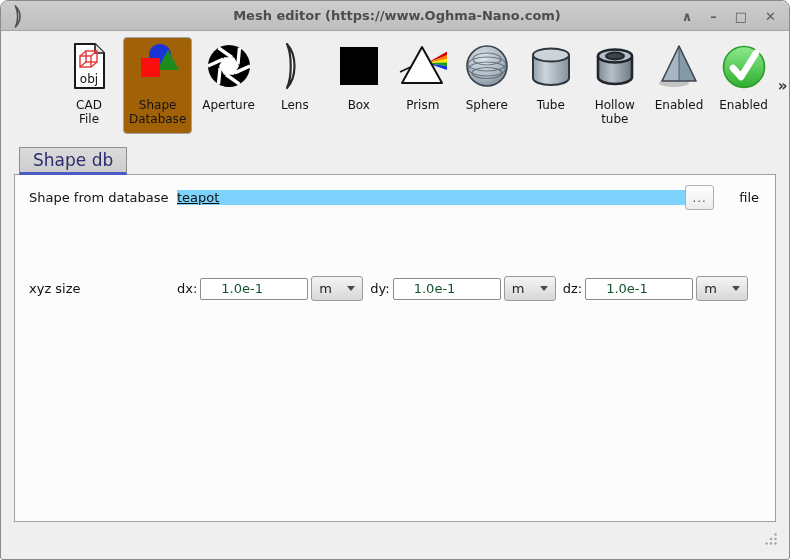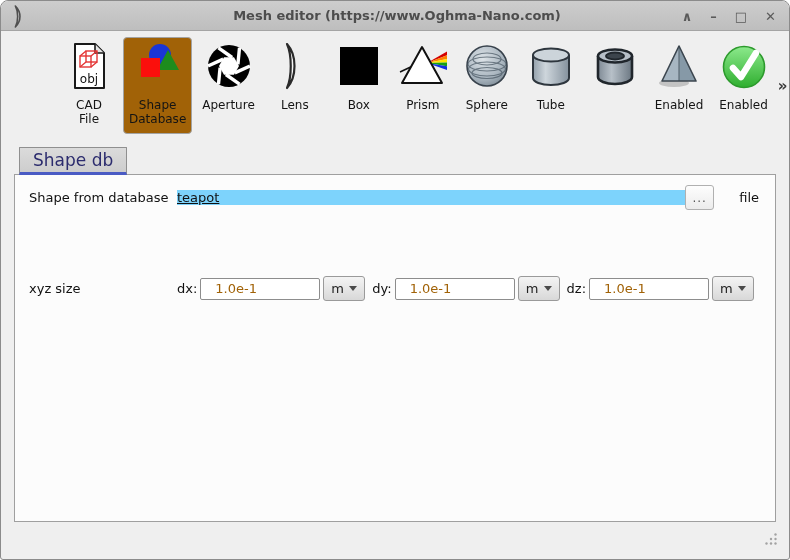--- a/index.html
+++ b/index.html
@@ -60,23 +60,23 @@
   .browse-btn{
     flex:0 0 29px;width:29px;height:25px;border:1px solid #b0b0b0;border-radius:3px;
     background:linear-gradient(#fdfdfd,#ececec);color:#555;font-size:12px;
     display:flex;align-items:center;justify-content:center;letter-spacing:1px;cursor:default;
   }
   .file-label{margin-left:25px;margin-right:2px;}
   .row-size{margin-top:65px;}
   .size-label{width:148px;flex:0 0 148px;}
   .dim-label{margin-right:3px;}
   .dim-input{
-    width:120px;height:22px;border:1px solid #8d8d8d;border-radius:2px;
-    padding:0 14px;font-family:"DejaVu Sans","Liberation Sans",sans-serif;
-    font-size:13px;color:#a16207;background:#fff;outline:none;
+    width:108px;height:22px;border:1px solid #8d8d8d;border-radius:2px;
+    padding:0 20px;font-family:"DejaVu Sans","Liberation Sans",sans-serif;
+    font-size:13px;color:#14532d;background:#fff;outline:none;
   }
   .unit-select{
     width:52px;height:25px;display:flex;align-items:center;padding:0 7px;
     margin:0 7px 0 3px;background:linear-gradient(#f4f4f4,#d8d8d8);
     border:1px solid #9a9a9a;border-radius:3px;color:#222;cursor:default;
   }
   .unit-arrow{
     margin-left:auto;width:0;height:0;
     border-left:4px solid transparent;border-right:4px solid transparent;
     border-top:5px solid #4a4a4a;
@@ -232,20 +232,21 @@
               <stop offset="0" stop-color="#7f8a95"></stop>
                 <stop offset="0.4" stop-color="#b7c0c8"></stop>
                 <stop offset="1" stop-color="#6b7782"></stop>
             </linearGradient>
           </defs>
           <path d="M7 14 v21 a17 7 0 0 0 34 0 V14" fill="url(#hg)" stroke="#20262c" stroke-width="2.6"></path>
           <ellipse cx="24" cy="14" rx="17" ry="6.5" fill="#b6bfc8" stroke="#20262c" stroke-width="2.6"></ellipse>
           <ellipse cx="24" cy="14" rx="9" ry="3.4" fill="#3c444c" stroke="#20262c" stroke-width="2"></ellipse>
         </svg>
       </span>
+      <span class="tool-label">Hollow tube</span>
     </div>
 
     <div class="tool-item">
       <span class="ticon">
         <svg viewBox="0 0 48 48">
           <ellipse cx="19" cy="41" rx="15" ry="4" fill="#9e9e9e" opacity="0.55"></ellipse>
           <polygon points="24,4 41,39 7,39" fill="#a7b6c2"></polygon>
           <polygon points="24,4 41,39 24,39" fill="#8699a7"></polygon>
           <line x1="24" y1="4" x2="24" y2="39" stroke="#5a6873" stroke-width="1.2"></line>
           <polygon points="24,4 41,39 7,39" fill="none" stroke="#3c464f" stroke-width="1.6" stroke-linejoin="round"></polygon>

